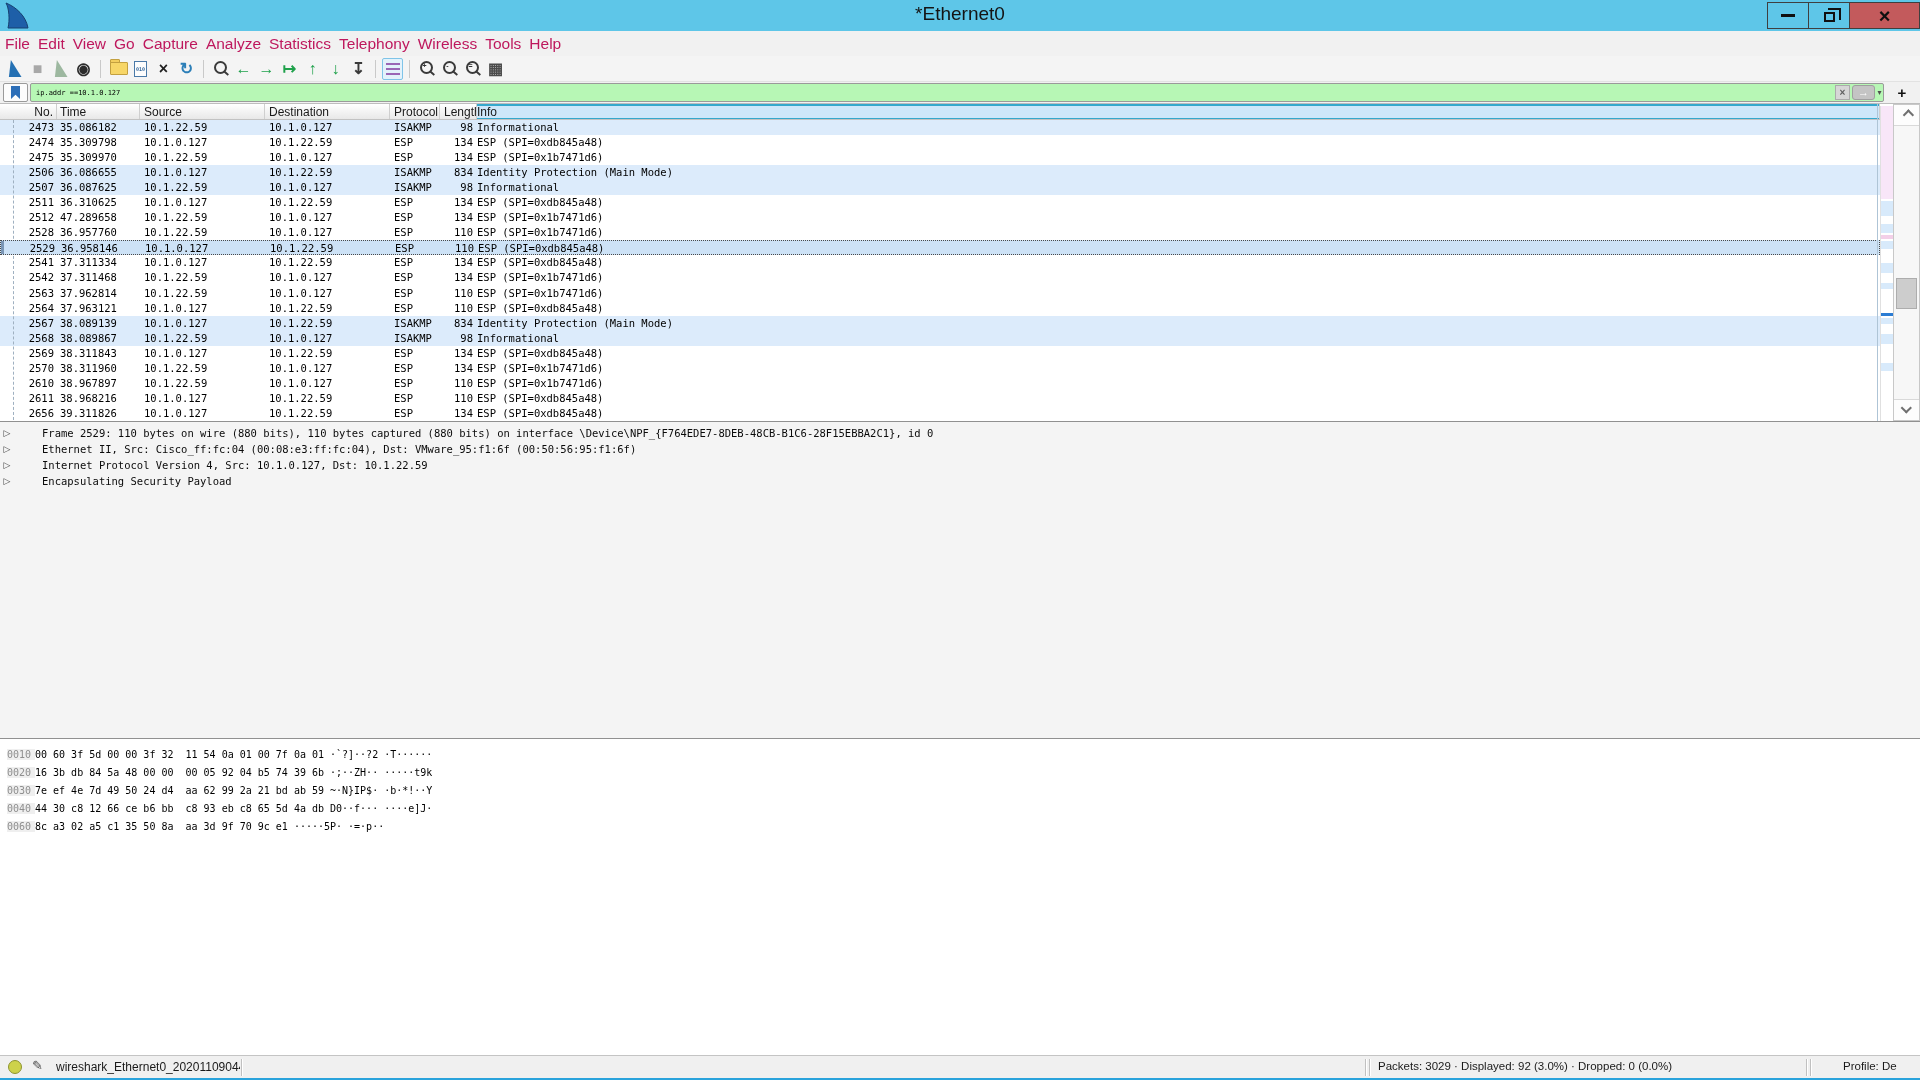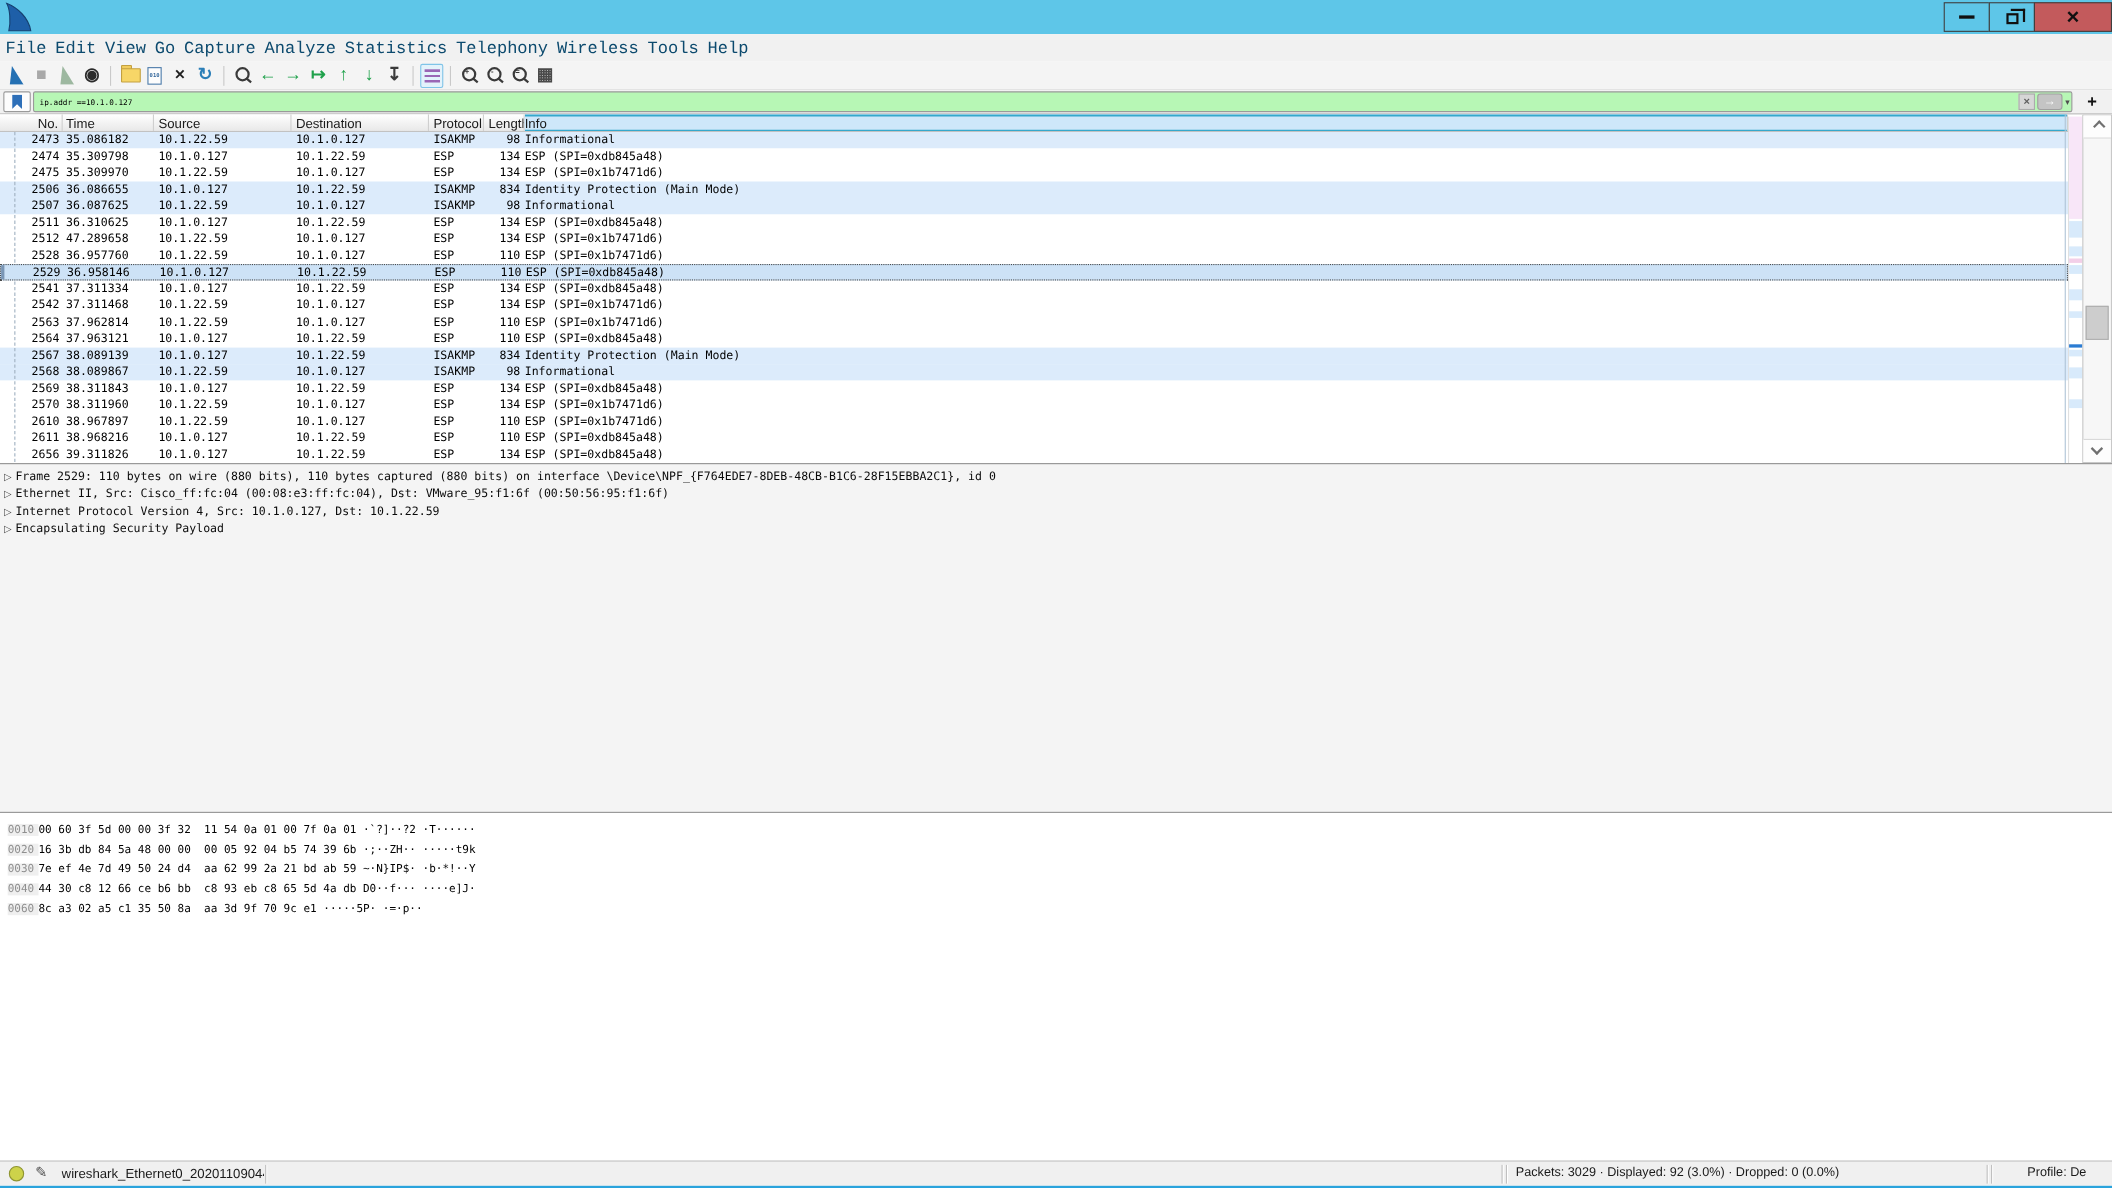--- a/index.html
+++ b/index.html
@@ -19,21 +19,21 @@
   .win-btn.close { width:71px; background:#C35A5C; }
   .min-bar { width:14px; height:3px; background:#101010; }
   .restore-shape { width:11px; height:10px; border:2px solid #101010; position:relative; margin-top:3px; }
   .restore-shape::before { content:""; position:absolute; left:2px; top:-6px; width:11px; height:10px;
                            border:2px solid #101010; border-left:none; border-bottom:none; }
   .close-glyph { font-size:20px; font-weight:bold; color:#101010; line-height:20px; }
 
   
   .menubar { position:absolute; left:0; top:31px; width:1920px; height:25px; background:#F1F1F1;
              display:flex; align-items:center; padding-left:1px; }
-  .menu-item { font-size:15.5px; color:#0c4a6e; padding:0 4px; white-space:nowrap;font-family:Liberation Mono, monospace; }
+  .menu-item { font-size:15.5px; color:#be185d; padding:0 4px; white-space:nowrap; }
 
   
   .toolbar { position:absolute; left:0; top:56px; width:1920px; height:26px; background:#F4F4F4;
              border-bottom:1px solid #E2E2E2; display:flex; align-items:center; padding-left:3px; }
   .tbtn { width:21px; height:22px; display:flex; align-items:center; justify-content:center;
           position:relative; margin:0 1px; }
   .tbtn .glyph { font-size:16px; line-height:20px; font-weight:bold; }
   .tb-sep { width:1px; height:18px; background:#C9C9C9; margin:0 5px; }
   .tbtn.active { border:1px solid #7FC4E8; background:#E3F2FB; border-radius:2px; }
   .fin-shape { width:14px; height:17px; clip-path:polygon(10% 100%, 24% 0, 100% 100%); }
@@ -114,21 +114,21 @@
   .chev.up { transform:rotate(135deg) translate(-1px,-1px); }
   .chev.down { transform:rotate(-45deg) translate(1px,-2px); }
   .sb-thumb { position:absolute; left:2px; top:173px; width:21px; height:31px; background:#CDCDCD;
               border:1px solid #ADADAD; }
 
   
   .detail-pane { position:absolute; left:0; top:421px; width:1920px; height:317px; background:#F4F4F4;
                  border-top:1px solid #909090; padding-top:3px; }
   .dline { height:16px; display:flex; align-items:center; }
   .d-exp { width:14px; text-align:center; font-size:9px; color:#444; flex-shrink:0; }
-  .d-text { font:10.5px "DejaVu Sans Mono","Liberation Mono",monospace; color:#0A0A0A; white-space:pre; }
+  .d-text { font:10.5px "DejaVu Sans Mono","Liberation Mono",monospace; color:#0A0A0A; white-space:pre;margin-left:28px; }
 
   
   .hex-pane { position:absolute; left:0; top:738px; width:1920px; height:317px; background:#FFFFFF;
               border-top:1px solid #909090; padding-top:6px; }
   .hxrow { height:18px; display:flex; align-items:center; padding-left:7px;
            font:10px "DejaVu Sans Mono","Liberation Mono",monospace; }
   .hoff { display:inline-block; width:28px; color:#8F8F8F; background:#EFEFEF; flex-shrink:0; }
   .hbytes { white-space:pre; color:#000; }
   .hascii { white-space:pre; color:#000; margin-left:6px; }
 
@@ -146,20 +146,21 @@
 </style>
 </head>
 <body>
 
 <div id="app">
 
   <div class="titlebar">
     <svg class="app-logo" width="24" height="27" viewBox="0 0 24 27">
       <path d="M3 26 C5 18 4 6 1 1 C11 5 21 14 23 26 Z" fill="#1E5FA8" stroke="#16406F" stroke-width="1"></path>
     </svg>
+    <div class="window-title">*Ethernet0</div>
     <div class="win-buttons">
       <div class="win-btn">
         <span class="min-bar"></span>
       </div>
       <div class="win-btn">
         <span class="restore-shape"></span>
       </div>
       <div class="win-btn close">
         <span class="close-glyph">×</span>
       </div>

